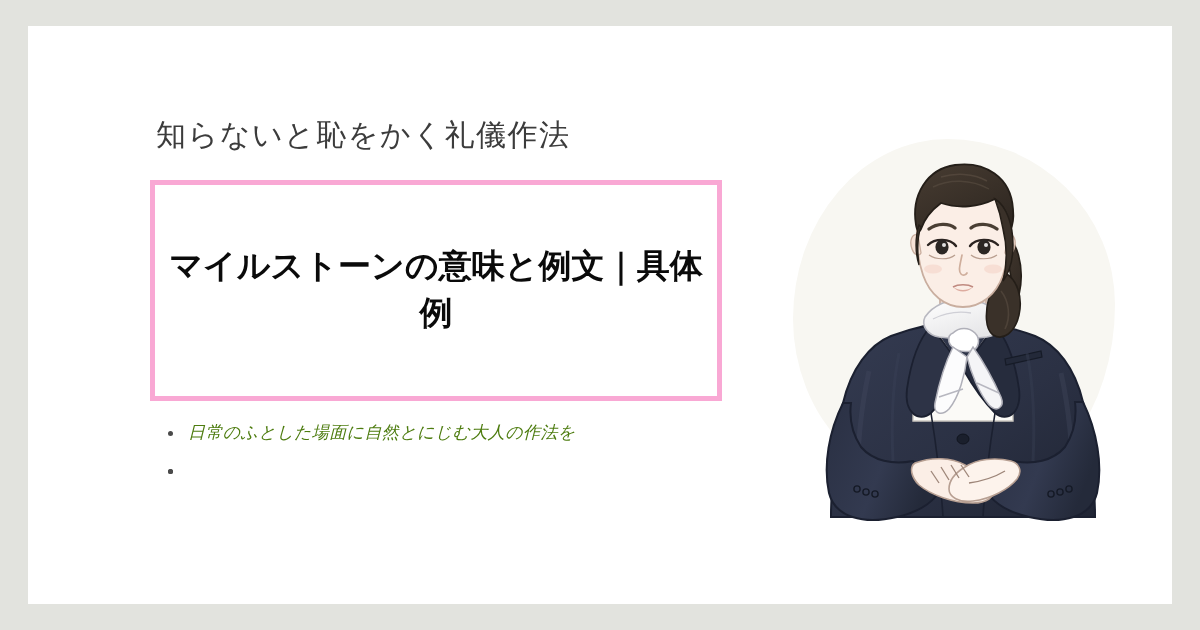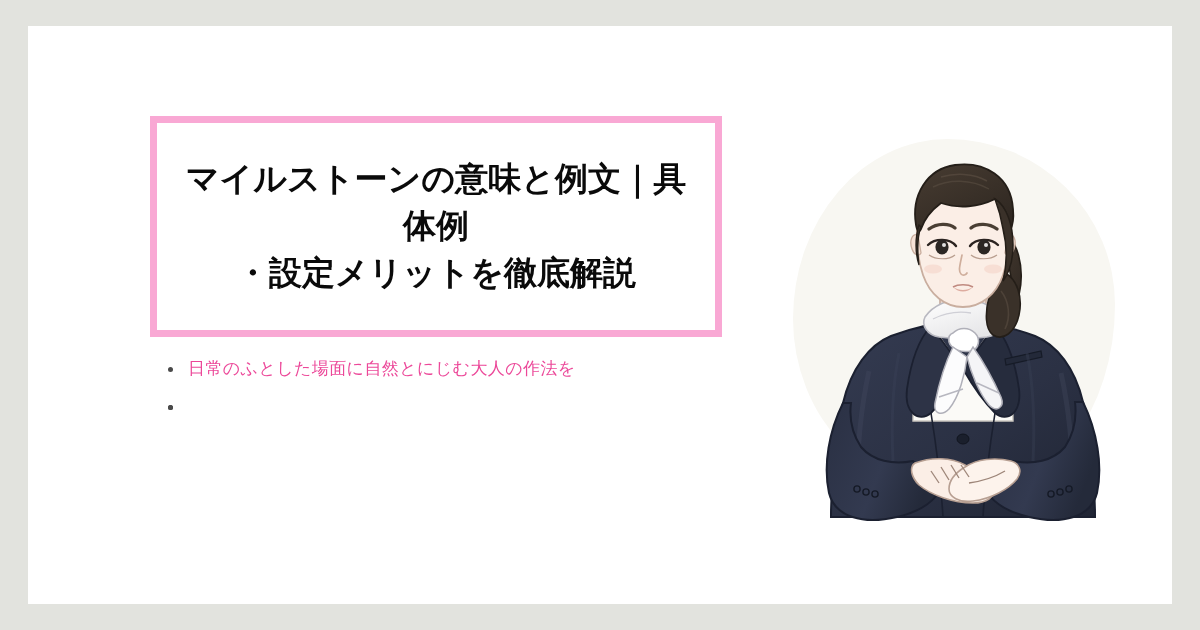--- a/index.html
+++ b/index.html
@@ -46,21 +46,21 @@
     color: #3c3c3c;
     letter-spacing: 1.5px;
     white-space: nowrap;
     margin: 0 0 26px 6px;
   }
 
   .title-box {
     box-sizing: border-box;
     width: 572px;
     height: 221px;
-    border: 7px solid #f9a8d4;
+    border: 5px solid #f9a8d4;
     display: flex;
     align-items: center;
     justify-content: flex-start;
     padding: 6px 14px;
   }
 
   .title {
     margin: 0;
     font-family: "Liberation Sans", "DejaVu Sans", sans-serif;
     font-weight: bold;
@@ -75,25 +75,26 @@
     list-style: none;
     margin: 22px 0 0 8px;
     padding: 0;
   }
 
   .bullets li {
     position: relative;
     font-family: "Liberation Serif", "DejaVu Serif", serif;
     font-size: 17px;
     line-height: 1.2;
-    color: #ec4899;
+    color: #4d7c0f;
     padding-left: 30px;
     margin-bottom: 18px;
     letter-spacing: 0.4px;
     white-space: nowrap;
+    font-style: italic;
   }
 
   .bullets li .dot {
     position: absolute;
     left: 10px;
     top: 8px;
     width: 5px;
     height: 5px;
     border-radius: 50%;
     background: #4a4a4a;
@@ -128,23 +129,24 @@
 </style>
 </head>
 <body>
 
 <div class="canvas">
 
   <div class="card">
 
     <div class="content">
 
+      <div class="eyebrow">知らないと恥をかく礼儀作法</div>
 
       <div class="title-box">
-        <h1 class="title"><span>マイルストーンの意味と例文｜具体例</span><br><span>・設定メリットを徹底解説</span></h1>
+        <h1 class="title"><span>マイルストーンの意味と例文｜具体例</span><br></h1>
       </div>
 
       <ul class="bullets">
         <li>
           <span class="dot"></span>
           <span>日常のふとした場面に自然とにじむ大人の作法を</span>
         </li>
         <li>
           <span class="dot"></span>
         </li>

